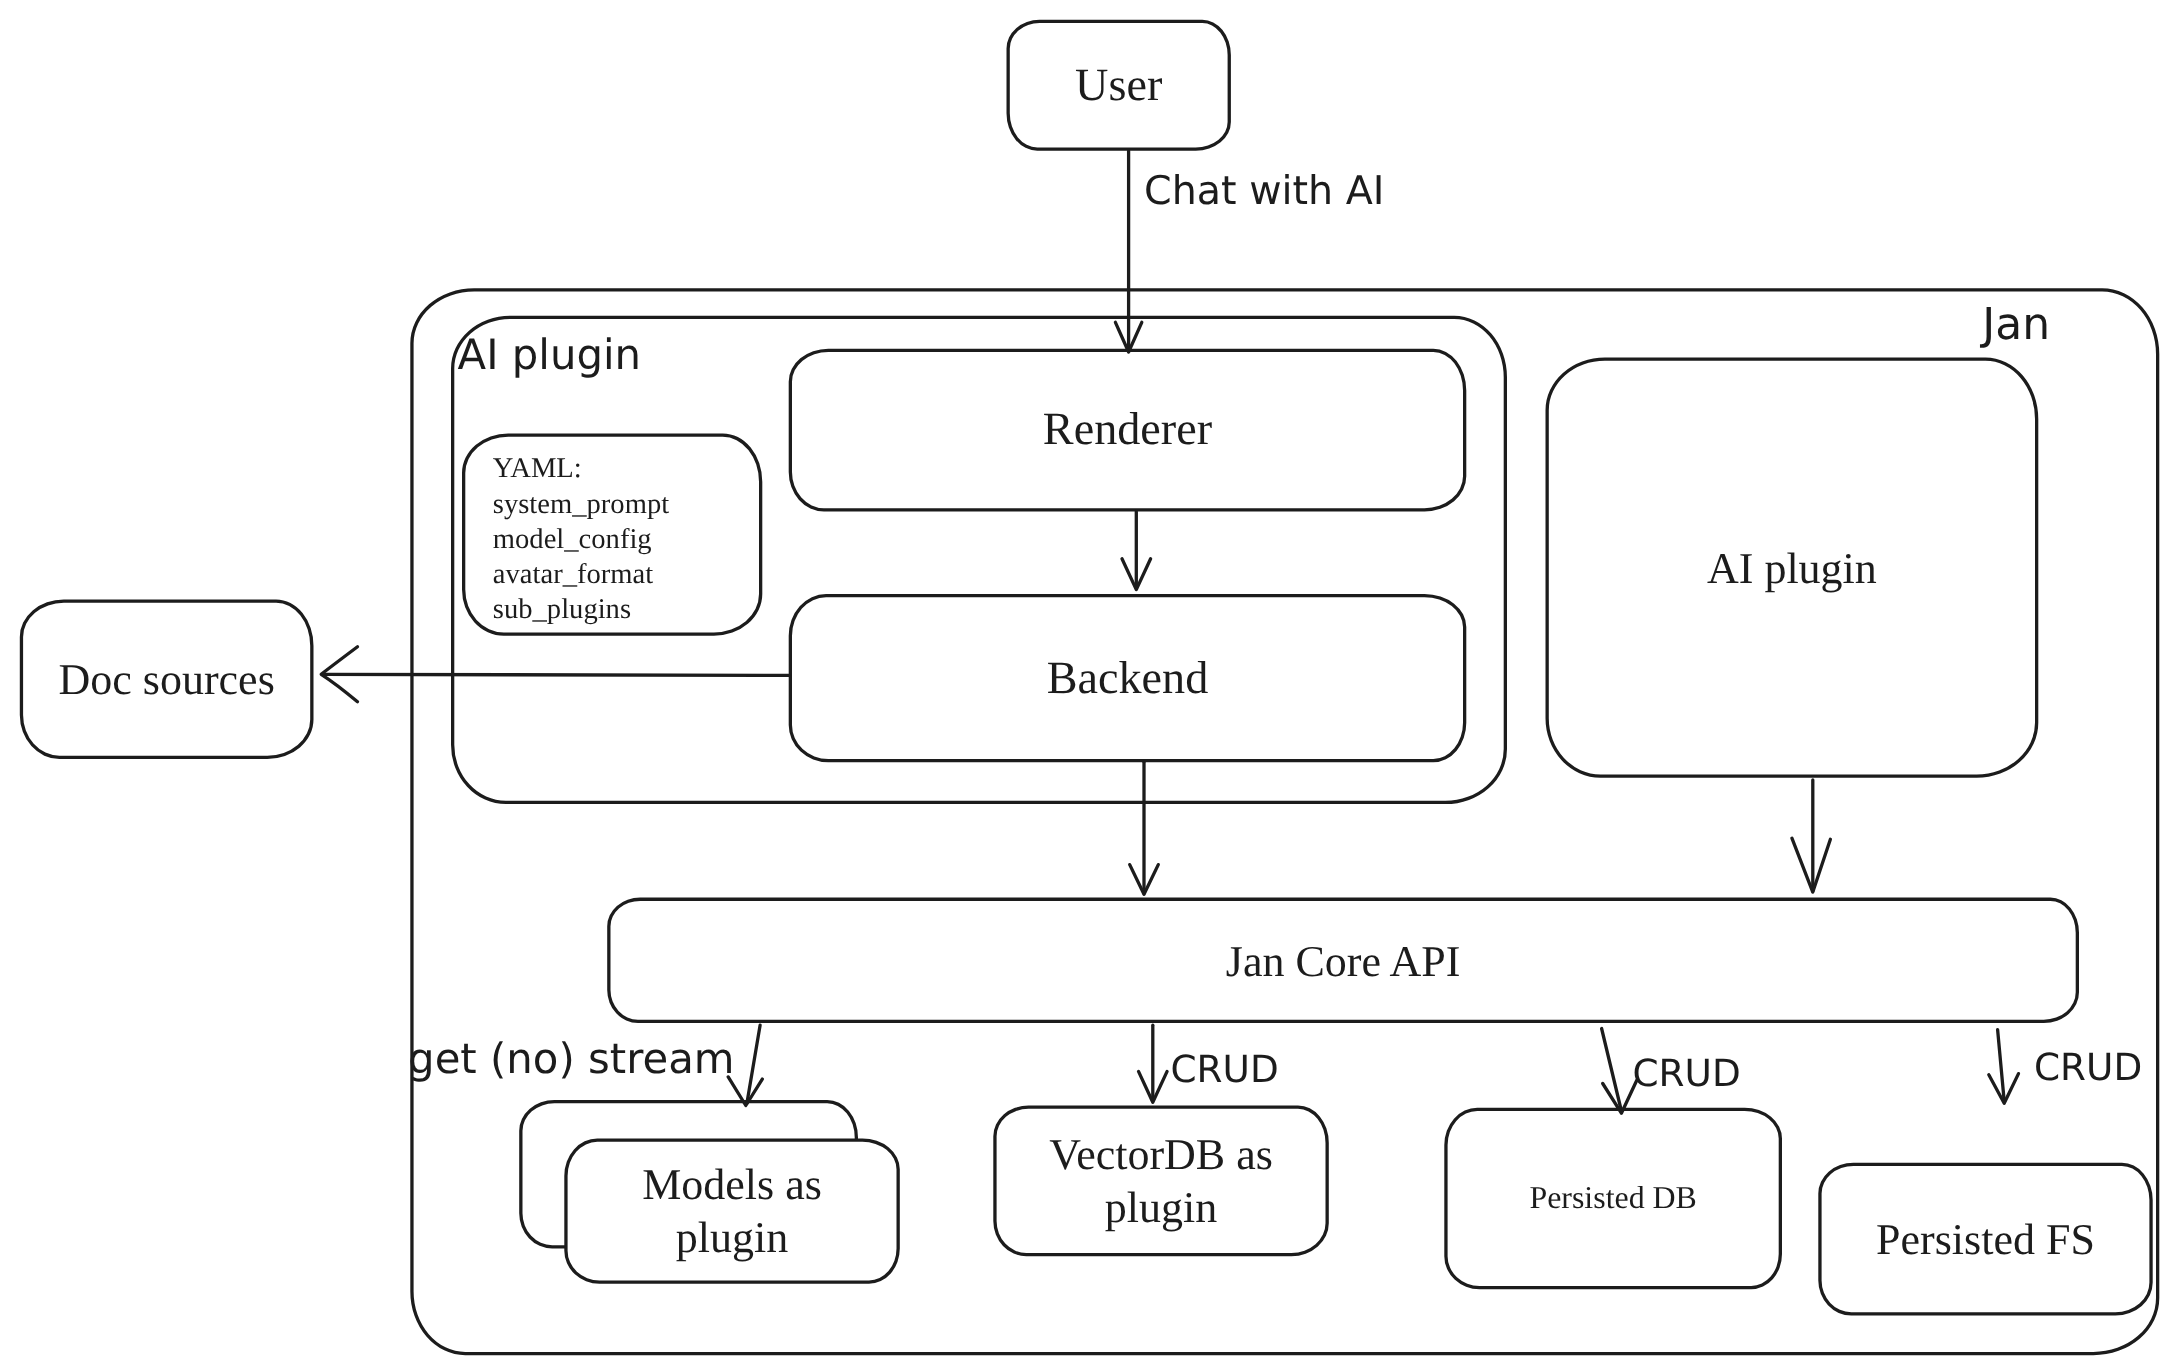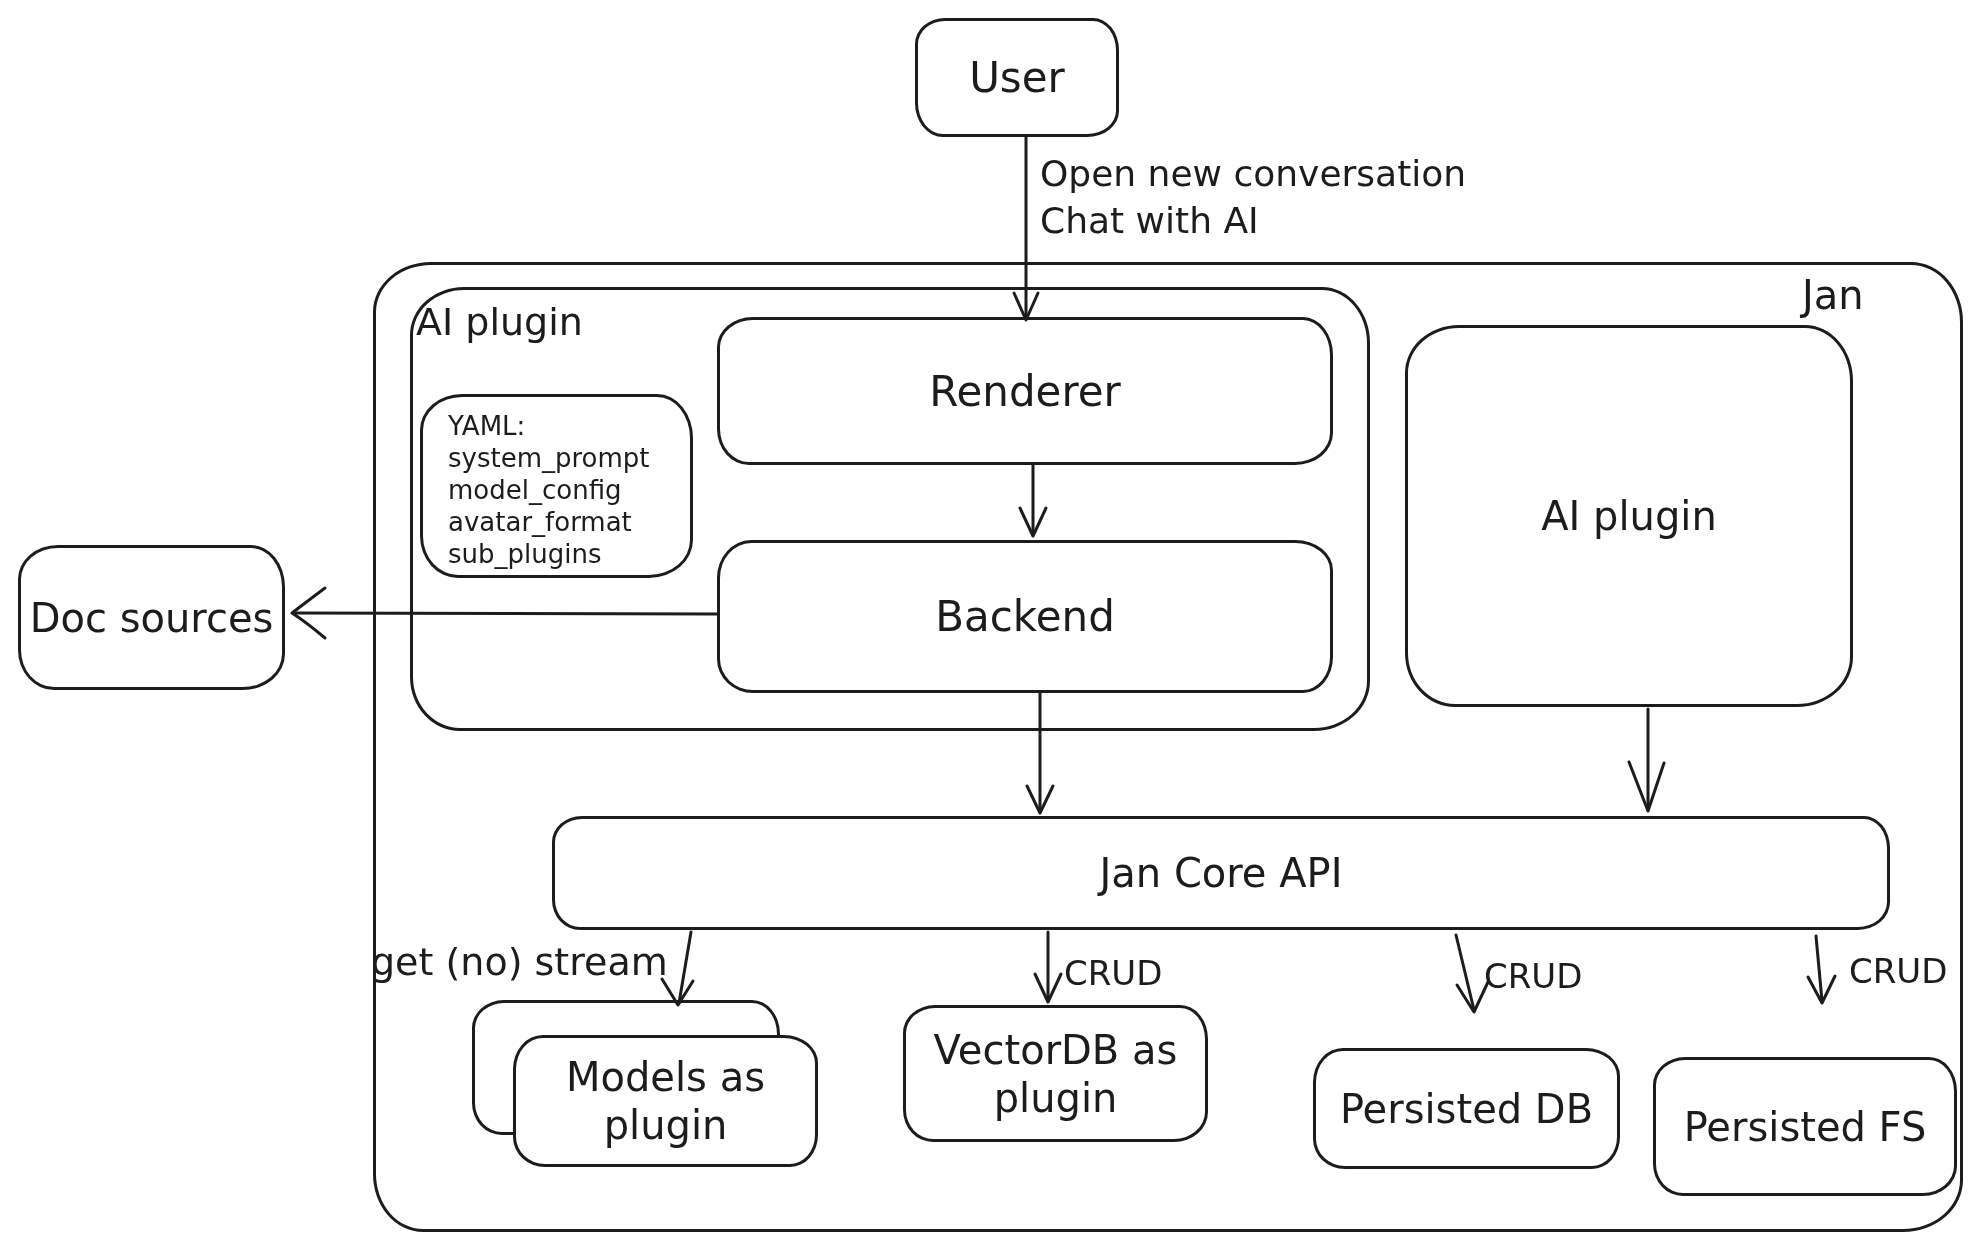--- a/index.html
+++ b/index.html
@@ -10,20 +10,21 @@
   body{
     width:1981px;height:1246px;position:relative;overflow:hidden;
     font-family:"DejaVu Sans","Liberation Sans",sans-serif;
     color:var(--stroke);
   }
   .canvas{position:absolute;left:0;top:0;width:1981px;height:1246px;}
   .box{
     position:absolute;box-sizing:border-box;
     border:3px solid var(--stroke);
     background:var(--bg);
+    font-family:Liberation Serif, serif;
   }
   .container{background:transparent;}
   .center{display:flex;align-items:center;justify-content:center;text-align:center;}
   .lbl{position:absolute;white-space:nowrap;}
   .two-line{flex-direction:column;line-height:1.2;}
   svg.arrows{position:absolute;left:0;top:0;z-index:10;pointer-events:none;}
   
   .user-box      {left:915px;top:18px;width:204px;height:119px;border-radius:30px 26px 32px 28px/26px 32px 26px 34px;font-size:42px;z-index:2;}
   .jan-container {left:373px;top:262px;width:1590px;height:970px;border-radius:58px 52px 60px 50px/50px 60px 52px 58px;z-index:1;}
   .jan-label     {left:1802px;top:272px;width:140px;text-align:left;font-size:40px;z-index:4;}
@@ -32,21 +33,21 @@
   .renderer-box  {left:717px;top:317px;width:616px;height:148px;border-radius:36px 30px 38px 32px/30px 38px 32px 36px;font-size:42px;z-index:2;}
   .backend-box   {left:717px;top:540px;width:616px;height:153px;border-radius:34px 38px 30px 36px/38px 30px 36px 34px;font-size:42px;z-index:2;}
   .yaml-box      {left:420px;top:394px;width:273px;height:184px;border-radius:42px 36px 44px 38px/36px 44px 38px 42px;z-index:2;
                   padding:13px 10px 0 25px;font-size:26px;line-height:32px;}
   .doc-box       {left:18px;top:545px;width:267px;height:145px;border-radius:40px 34px 42px 36px/34px 42px 36px 40px;font-size:40px;z-index:2;}
   .aiplug-r      {left:1405px;top:325px;width:448px;height:382px;border-radius:54px 48px 56px 50px/48px 56px 50px 54px;font-size:40px;z-index:2;}
   .api-bar       {left:552px;top:816px;width:1338px;height:114px;border-radius:30px 26px 32px 28px/26px 32px 28px 30px;font-size:40px;z-index:2;}
   .models-back   {left:472px;top:1000px;width:308px;height:135px;border-radius:32px 28px 34px 30px/28px 34px 30px 32px;z-index:2;}
   .models-front  {left:513px;top:1035px;width:305px;height:132px;border-radius:30px 34px 28px 32px/34px 28px 32px 30px;font-size:40px;z-index:3;}
   .vectordb-box  {left:903px;top:1005px;width:305px;height:137px;border-radius:32px 28px 34px 30px/28px 34px 30px 32px;font-size:40px;z-index:2;}
-  .pdb-box       {left:1313px;top:1048px;width:307px;height:121px;border-radius:30px 34px 28px 32px/34px 28px 32px 30px;font-size:40px;z-index:2;}
+  .pdb-box       {left:1313px;top:1007px;width:307px;height:165px;border-radius:30px 34px 28px 32px/34px 28px 32px 30px;font-size:29px;z-index:2;}
   .pfs-box       {left:1653px;top:1009px;width:304px;height:139px;border-radius:32px 28px 34px 30px/28px 34px 30px 32px;font-size:40px;z-index:2;margin-top:48px;}
   
   .edge-open     {left:1040px;top:150px;font-size:36px;line-height:47px;z-index:4;}
   .edge-stream   {left:371px;top:940px;font-size:38px;z-index:4;}
   .edge-crud-1   {left:1064px;top:953px;font-size:34px;z-index:4;}
   .edge-crud-2   {left:1484px;top:956px;font-size:34px;z-index:4;}
   .edge-crud-3   {left:1849px;top:951px;font-size:34px;z-index:4;}
 </style>
 </head>
 <body>
@@ -104,21 +105,20 @@
 
   <div class="box center pdb-box">
     <span>Persisted DB</span>
   </div>
 
   <div class="box center pfs-box">
     <span>Persisted FS</span>
   </div>
 
   <div class="lbl edge-open">
-    <div>Open new conversation</div>
     <div>Chat with AI</div>
   </div>
   <div class="lbl edge-stream">get (no) stream</div>
   <div class="lbl edge-crud-1">CRUD</div>
   <div class="lbl edge-crud-2">CRUD</div>
   <div class="lbl edge-crud-3">CRUD</div>
 
   <svg class="arrows" width="1981" height="1246" viewBox="0 0 1981 1246" stroke="#1c1c1c" stroke-width="3" fill="none" stroke-linecap="round" stroke-linejoin="round">
     <g>
       <line x1="1026" y1="137" x2="1026" y2="318"></line>

